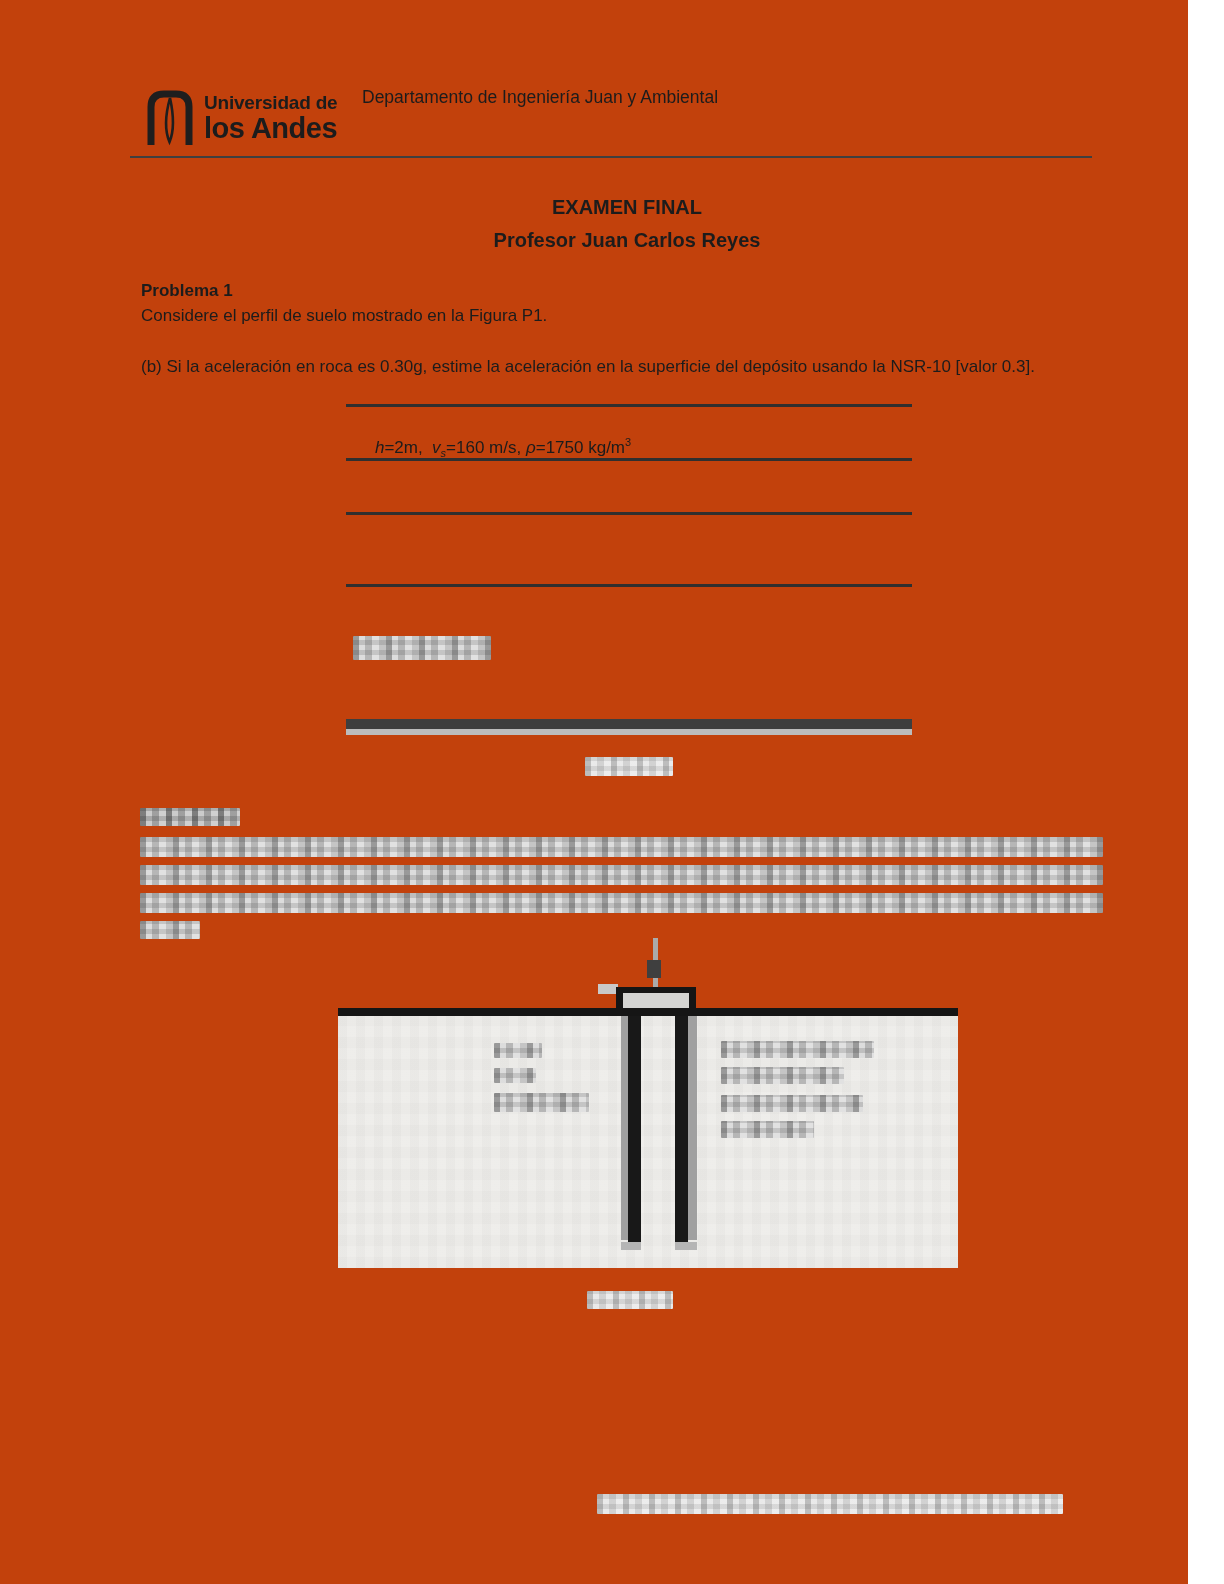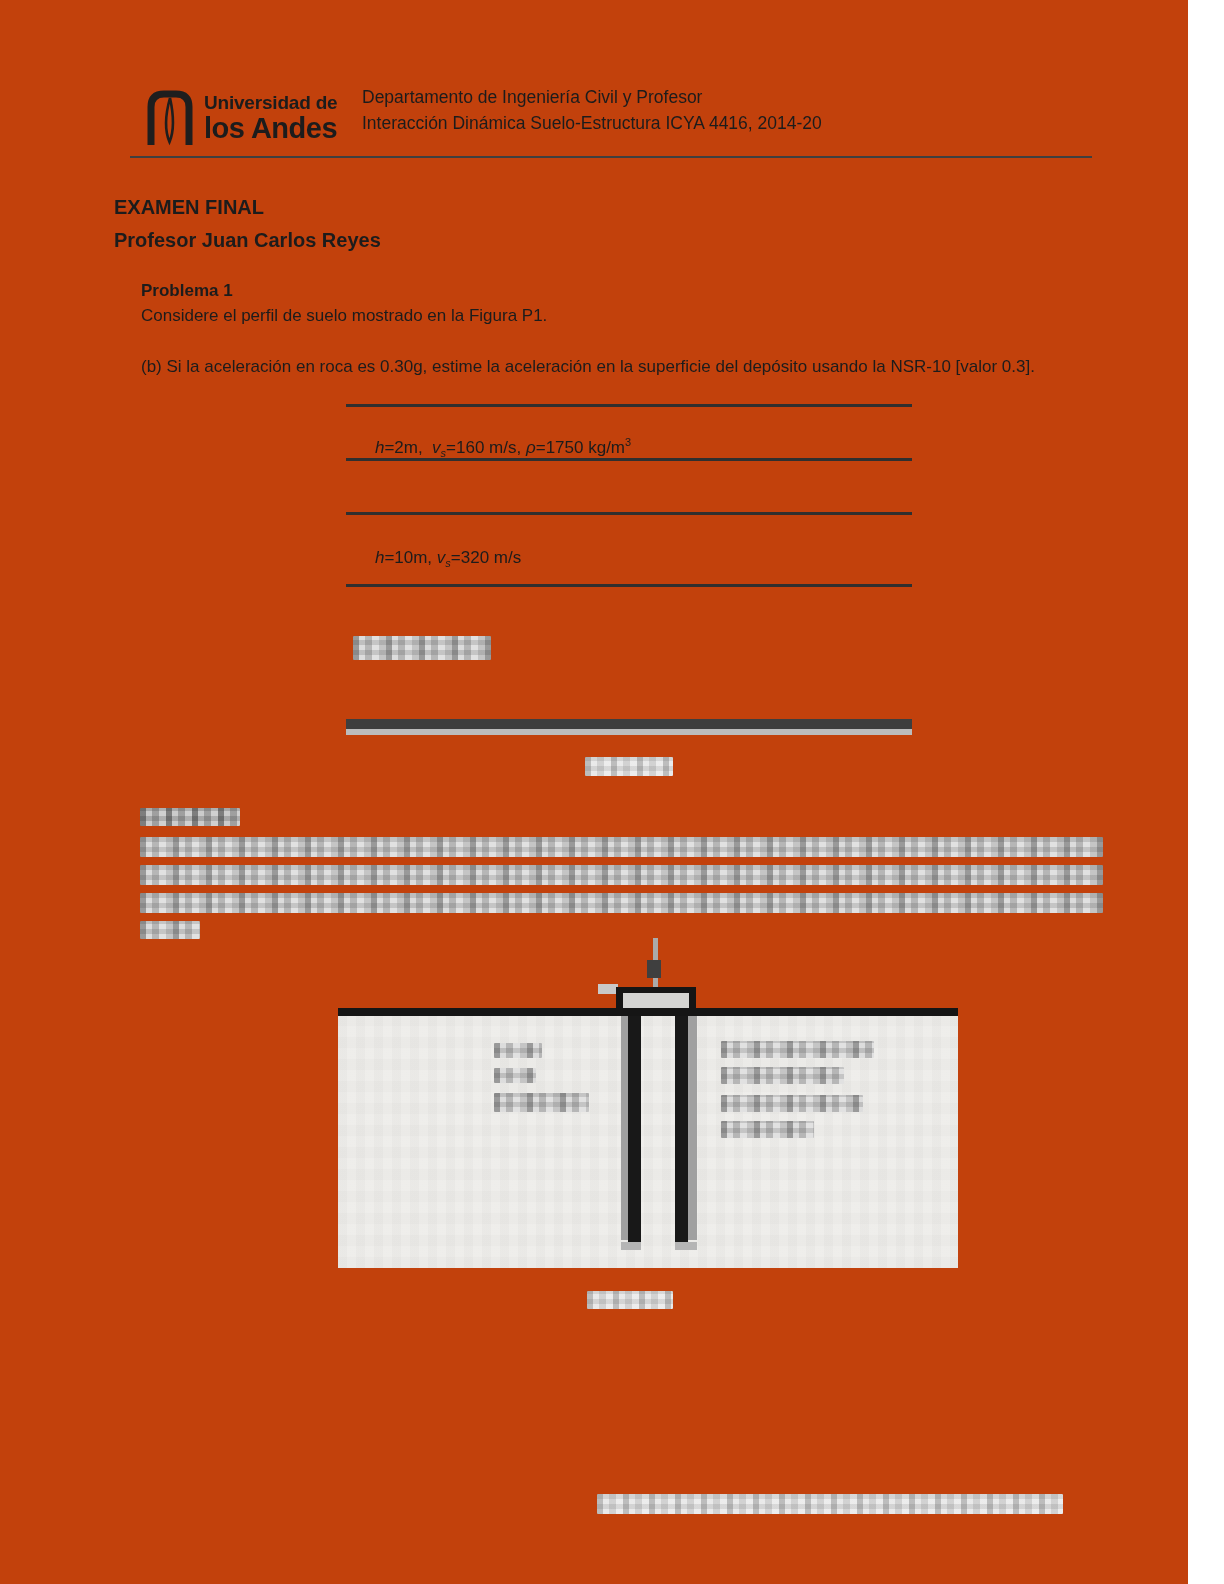--- a/index.html
+++ b/index.html
@@ -9,21 +9,21 @@
   }
   .abs{position:absolute;}
 
   
   .logo-text-1{font-size:19px;font-weight:700;letter-spacing:-0.2px;line-height:21px;}
   .logo-text-2{font-size:29px;font-weight:700;letter-spacing:-0.5px;line-height:30px;}
   .hdr-line{font-size:17.5px;line-height:26px;white-space:nowrap;}
   .hdr-rule{background:#3f3f3f;height:2px;}
 
   
-  .title-wrap{left:114px;width:962px;text-align:left;}
+  .title-wrap{left:146px;width:962px;text-align:center;}
   .title-main{font-size:20px;font-weight:700;}
   .body-txt{font-size:17px;white-space:nowrap;text-align:right;}
   .bold{font-weight:700;}
 
   
   .soil-hline{background:#2f2f2f;height:3px;}
   .layer-text{font-size:17px;white-space:pre;}
   .layer-text .var{font-style:italic;}
   .layer-text .sub{font-style:italic;font-size:11px;vertical-align:-4px;}
   .layer-text .sup{font-size:11px;vertical-align:7px;}
@@ -77,45 +77,41 @@
     <svg width="56" height="62" viewBox="0 0 56 62">
       <path d="M9 59 V21 Q9 8 22 8 H34 Q47 8 47 21 V59" fill="none" stroke="#1e1e1e" stroke-width="7"></path>
       <path d="M28 12 C23.5 28 22 43 27.5 56 C33 43 31.5 28 28 12 Z" fill="none" stroke="#1e1e1e" stroke-width="2.6"></path>
     </svg>
   </div>
   <div class="abs" style="left:204px;top:92px;">
     <div class="logo-text-1">Universidad de</div>
     <div class="logo-text-2">los Andes</div>
   </div>
   <div class="abs" style="left:362px;top:84px;">
-    <div class="hdr-line">Departamento de Ingeniería Civil y Profesor</div>
-    <div class="hdr-line">Interacción Dinámica Suelo-Estructura ICYA 4416, 2014-20</div>
+    <div class="hdr-line">Departamento de Ingeniería Juan y Ambiental</div>
   </div>
   <div class="abs hdr-rule" style="left:130px;top:156px;width:962px;"></div>
 
   <div class="abs title-wrap" style="top:196px;">
     <div class="title-main">EXAMEN FINAL</div>
   </div>
   <div class="abs title-wrap" style="top:229px;">
     <div class="title-main">Profesor Juan Carlos Reyes</div>
   </div>
 
   <div class="abs body-txt bold" style="left:141px;top:281px;">Problema 1</div>
   <div class="abs body-txt" style="left:141px;top:306px;">Considere el perfil de suelo mostrado en la Figura P1.</div>
   <div class="abs body-txt" style="left:141px;top:357px;">(b) Si la aceleración en roca es 0.30g, estime la aceleración en la superficie del depósito usando la NSR-10 [valor 0.3].</div>
 
   <div class="abs soil-hline" style="left:346px;top:404px;width:566px;"></div>
   <div class="abs layer-text" style="left:356px;top:416px;">
     <span class="var">h</span><span>=2m,  </span><span class="var">v</span><span class="sub">s</span><span>=160 m/s, </span><span class="var">ρ</span><span>=1750 kg/m</span><span class="sup">3</span>
   </div>
   <div class="abs soil-hline" style="left:346px;top:458px;width:566px;"></div>
   <div class="abs soil-hline" style="left:346px;top:512px;width:566px;"></div>
-  <div class="abs layer-text" style="left:356px;top:528px;">
-    <span class="var">h</span><span>=10m, </span><span class="var">v</span><span class="sub">s</span><span>=320 m/s</span>
-  </div>
   <div class="abs soil-hline" style="left:346px;top:584px;width:566px;"></div>
 
   <div class="abs mosaic" style="left:353px;top:636px;width:138px;height:24px;"></div>
 
   <div class="abs bedrock-dark" style="left:346px;top:719px;width:566px;height:10px;"></div>
   <div class="abs bedrock-light" style="left:346px;top:729px;width:566px;height:6px;"></div>
 
   <div class="abs mosaic-light" style="left:585px;top:757px;width:88px;height:19px;"></div>
 
   <div class="abs mosaic-dark" style="left:140px;top:808px;width:100px;height:18px;"></div>

